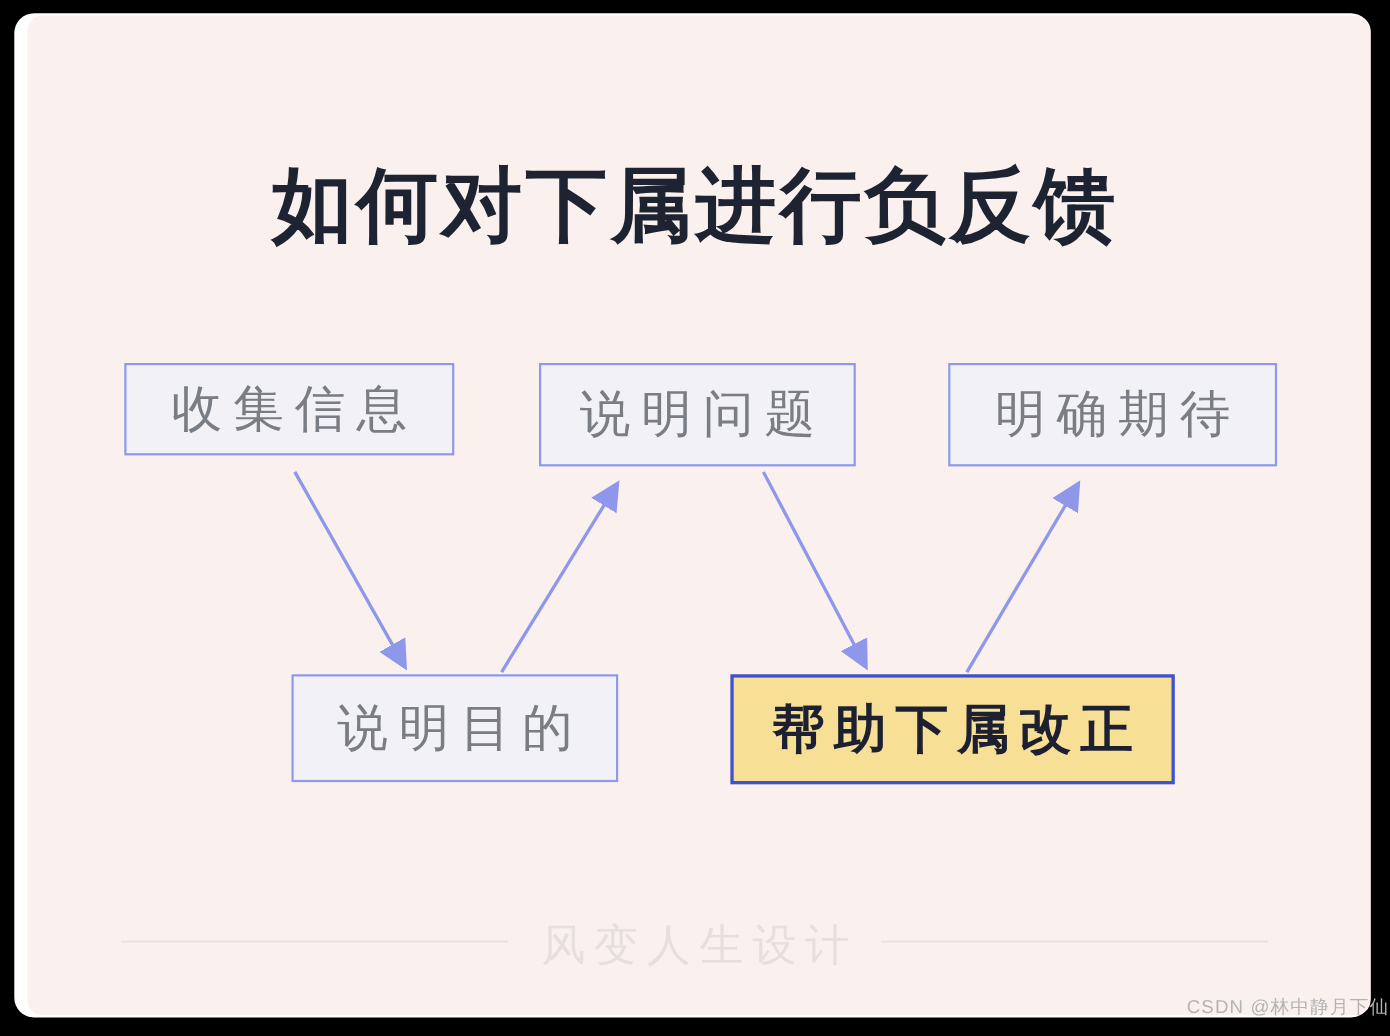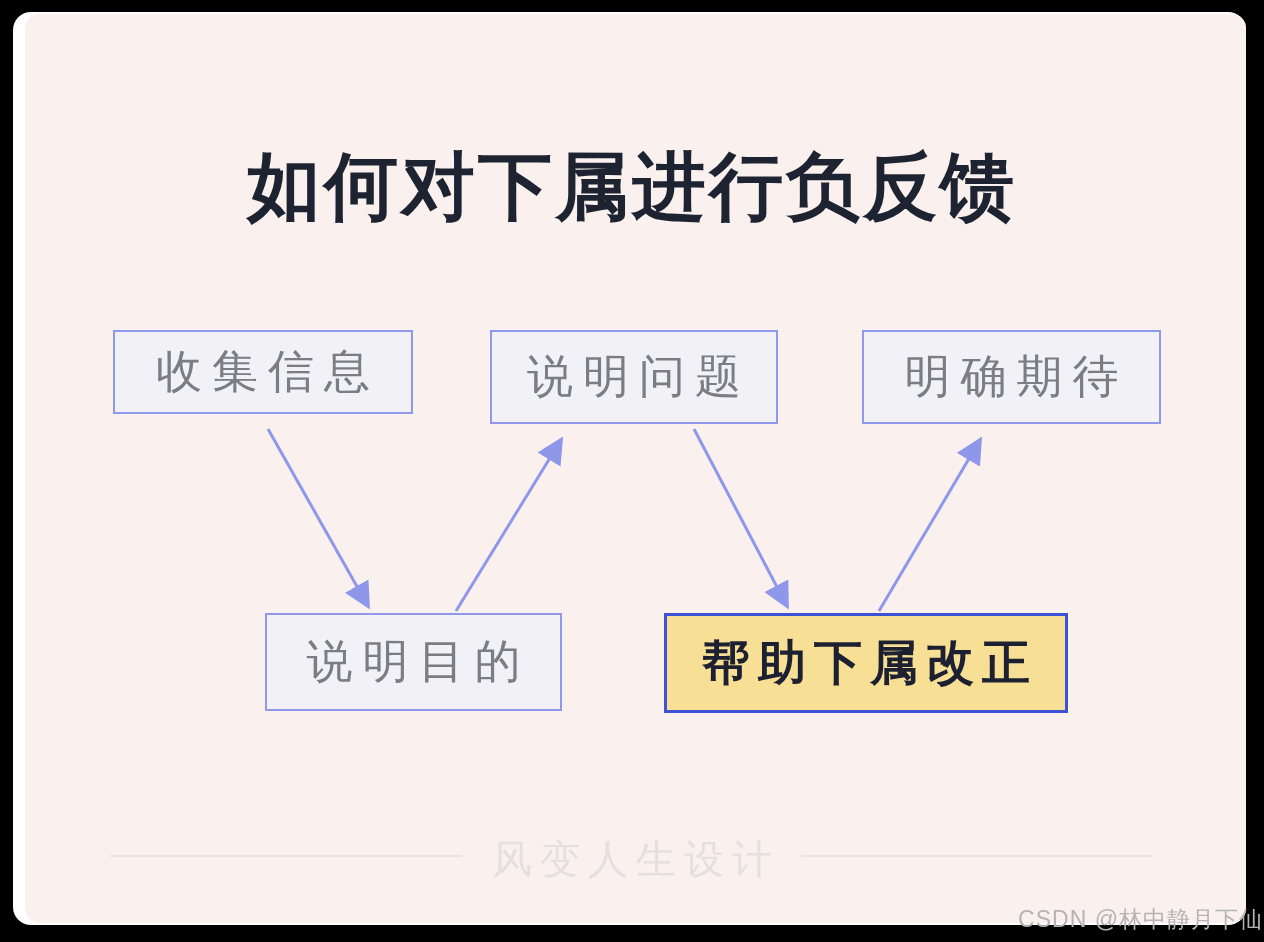--- a/index.html
+++ b/index.html
@@ -98,21 +98,21 @@
   }
   .footer-line { position: absolute; top: 23px; height: 2px; background: #eae3e1; }
   .footer-line.left  { left: 110px; width: 352px; }
   .footer-line.right { left: 801px; width: 352px; }
 
   .watermark {
     position: absolute;
     right: 1px;
     top: 904px;
     z-index: 10;
-    font-size: 23px;
+    font-size: 17px;
     color: #b5b3b3;
     letter-spacing: 1px;
     white-space: nowrap;
   }
 </style>
 </head>
 <body style="background: rgb(0, 0, 0);">
 
 <div class="stage">
 

